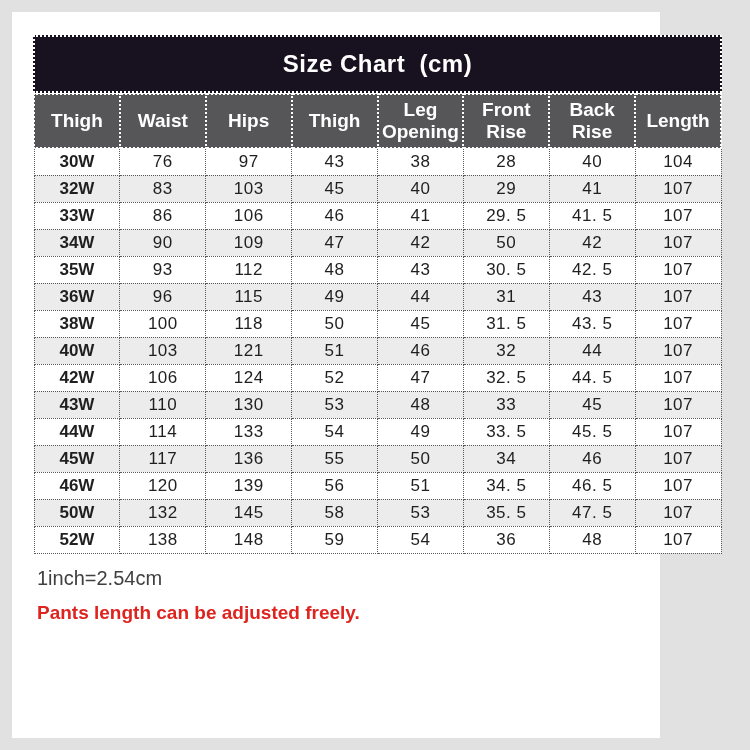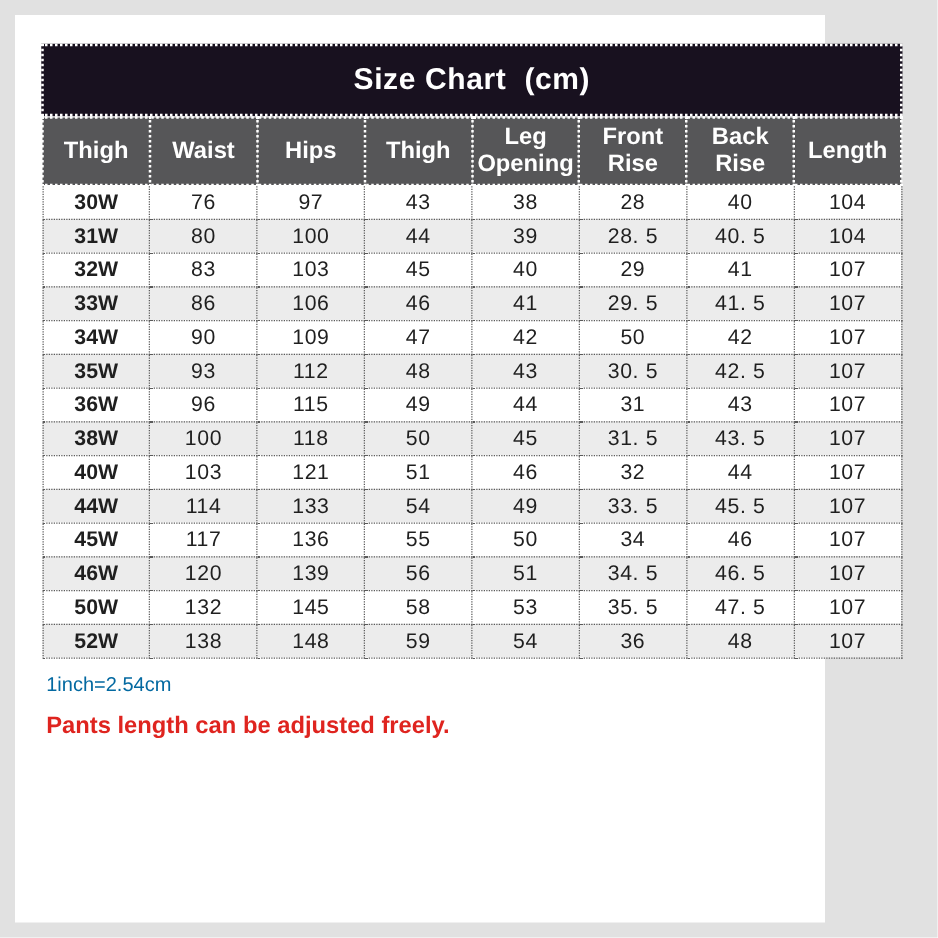--- a/index.html
+++ b/index.html
@@ -74,22 +74,22 @@
   table.size-chart tbody tr:nth-child(even) td{
     background:var(--alt-row-bg);
   }
   table.size-chart tbody td:first-child{
     font-weight:bold;
     letter-spacing:0;
   }
   .note-conversion{
     margin-top:13px;
     padding-left:4px;
-    font-size:16px;
-    color:#0369a1;
+    font-size:20px;
+    color:#404040;
   }
   .note-adjust{
     margin-top:12px;
     padding-left:4px;
     font-size:19px;
     font-weight:bold;
     color:var(--note-red);
   }
 </style>
 </head>
@@ -116,30 +116,20 @@
             <td>30W</td>
             <td>76</td>
             <td>97</td>
             <td>43</td>
             <td>38</td>
             <td>28</td>
             <td>40</td>
             <td>104</td>
           </tr>
           <tr>
-            <td>31W</td>
-            <td>80</td>
-            <td>100</td>
-            <td>44</td>
-            <td>39</td>
-            <td>28. 5</td>
-            <td>40. 5</td>
-            <td>104</td>
-          </tr>
-          <tr>
             <td>32W</td>
             <td>83</td>
             <td>103</td>
             <td>45</td>
             <td>40</td>
             <td>29</td>
             <td>41</td>
             <td>107</td>
           </tr>
           <tr>
@@ -193,20 +183,40 @@
             <td>107</td>
           </tr>
           <tr>
             <td>40W</td>
             <td>103</td>
             <td>121</td>
             <td>51</td>
             <td>46</td>
             <td>32</td>
             <td>44</td>
+            <td>107</td>
+          </tr>
+          <tr>
+            <td>42W</td>
+            <td>106</td>
+            <td>124</td>
+            <td>52</td>
+            <td>47</td>
+            <td>32. 5</td>
+            <td>44. 5</td>
+            <td>107</td>
+          </tr>
+          <tr>
+            <td>43W</td>
+            <td>110</td>
+            <td>130</td>
+            <td>53</td>
+            <td>48</td>
+            <td>33</td>
+            <td>45</td>
             <td>107</td>
           </tr>
           <tr>
             <td>44W</td>
             <td>114</td>
             <td>133</td>
             <td>54</td>
             <td>49</td>
             <td>33. 5</td>
             <td>45. 5</td>

